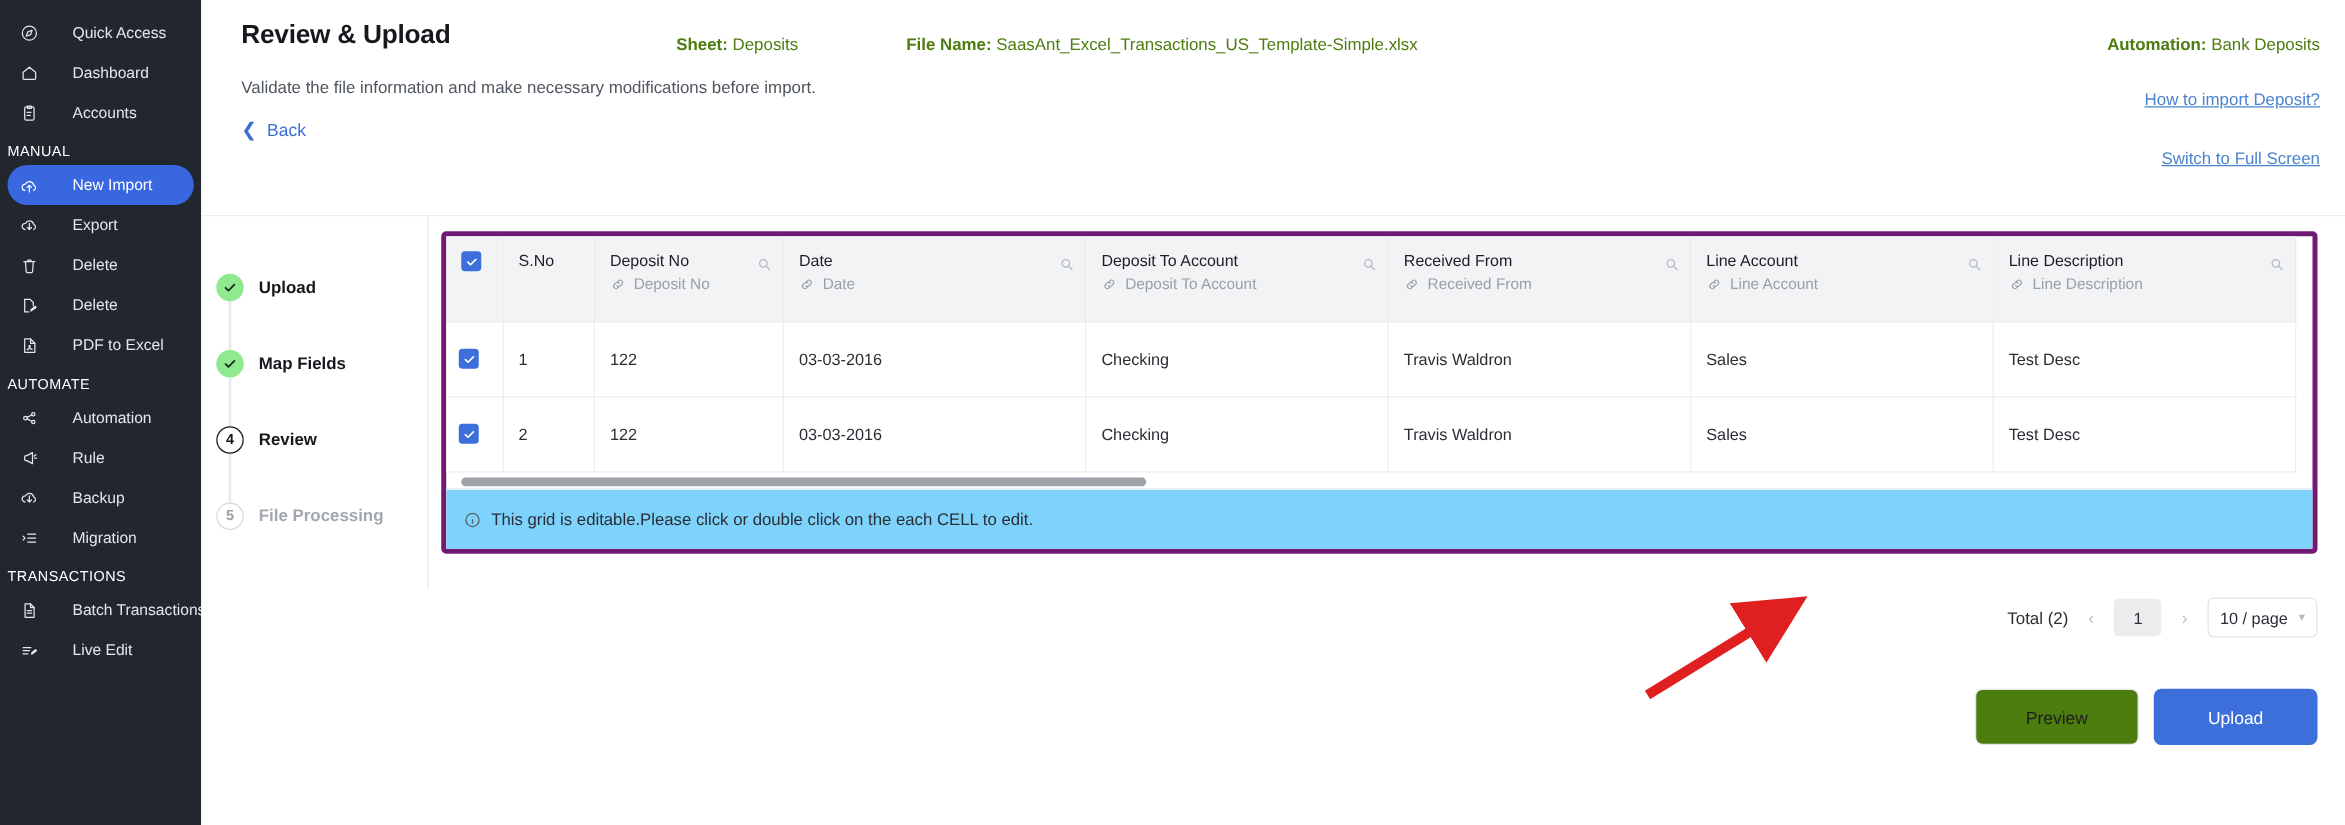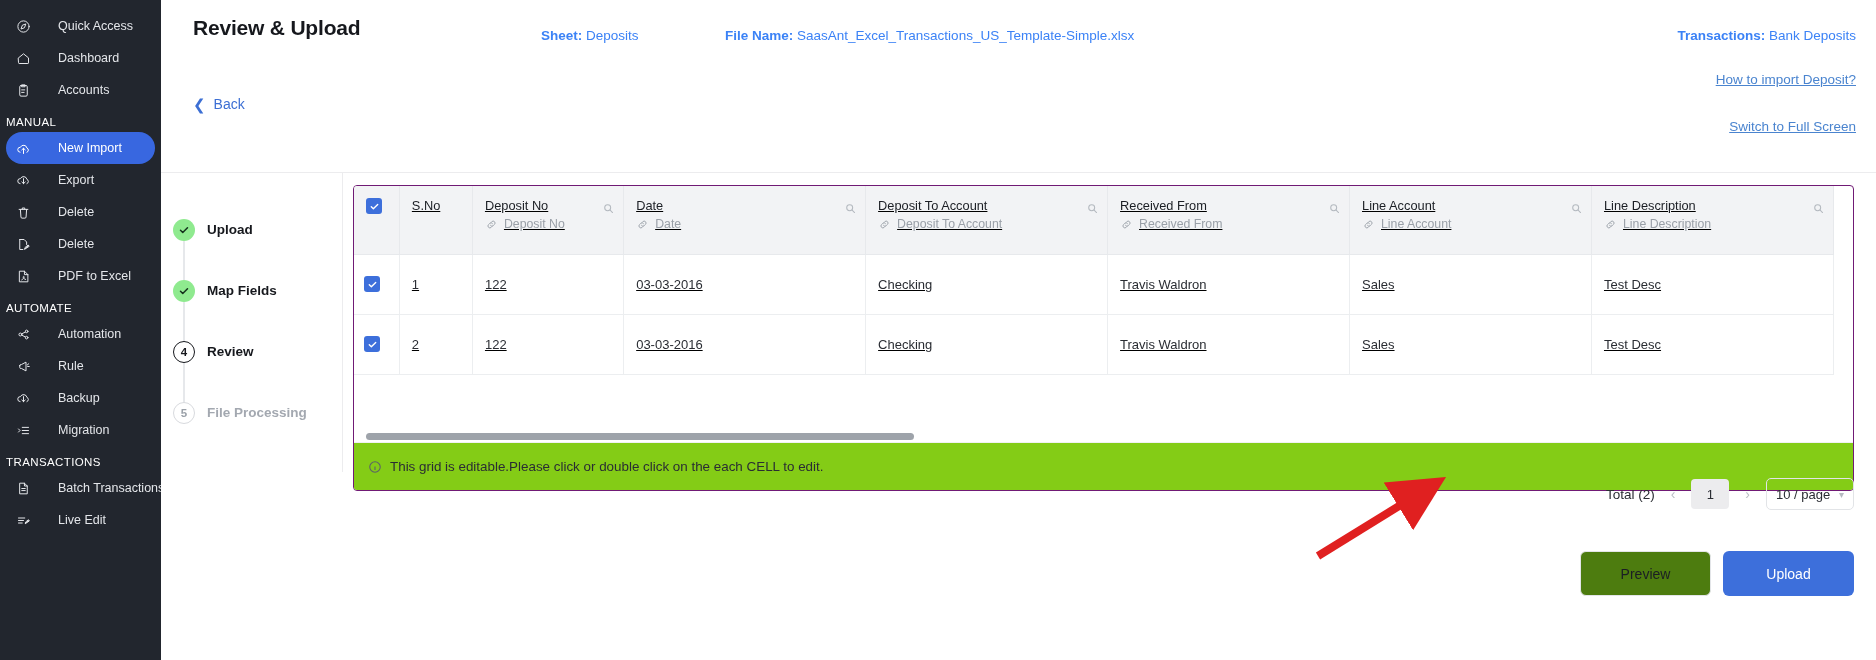--- a/index.html
+++ b/index.html
@@ -37,21 +37,21 @@
 
   
   .main { flex: 1 1 auto; position: relative; background:#fff; height: 660px; }
 
   .topbar { position: relative; height: 172px; padding: 0 24px 0 32px; }
   .page-title {
     position: absolute; left: 32px; top: 16px;
     font-size: 21px; font-weight: bold; color: #16181d; letter-spacing: -.2px;
   }
   .meta {
-    position: absolute; top: 28px; font-size: 13.5px; color: #3b82f6;
+    position: absolute; top: 28px; font-size: 13.5px; color: #4d7c0f;
     white-space: nowrap;
   }
   .meta b { font-weight: bold; }
   .meta-sheet { left: 380px; }
   .meta-file { left: 564px; }
   .meta-txn  { right: 20px; }
   .subtitle {
     position: absolute; left: 32px; top: 62px;
     font-size: 13.5px; color: #4f5660;
   }
@@ -90,22 +90,22 @@
   .step-label.muted { color: #a3a8b0; }
   .step-line {
     position: absolute; left: 22px; top: 42px; width: 1.5px; height: 40px;
     background: #e6e8eb; z-index: 1;
   }
 
   .grid-area { flex: 1 1 auto; border-top: 1px solid #ececee; position: relative; padding: 12px 22px 0 10px; }
 
   
   .grid-card {
-    border: 1px solid #701a75; border-radius: 4px; background: #fff;
-    height: 306px; overflow: hidden; position: relative; text-decoration: underline;
+    border: 4px solid #701a75; border-radius: 4px; background: #fff;
+    height: 258px; overflow: hidden; position: relative;
   }
   table.grid { border-collapse: collapse; table-layout: fixed; width: 1480px; }
   table.grid th {
     background: #f2f3f5; border-right: 1px solid #e7e9ec; border-bottom: 1px solid #e7e9ec;
     vertical-align: top; padding: 12px 10px 10px 12px; text-align: left;
     height: 68px; position: relative;
   }
   th .hname { font-size: 12.8px; color: #1b1e24; font-weight: normal; line-height: 1.25; }
   th .hmap {
     display: flex; align-items: flex-start; gap: 6px; margin-top: 3px;
@@ -125,21 +125,21 @@
     display: flex; align-items: center; justify-content: center;
   }
   .cb svg { width: 11px; height: 11px; }
   .hscroll {
     position: absolute; left: 12px; bottom: 50px; width: 548px; height: 7px;
     background: #9ea3aa; border-radius: 4px;
   }
   .notice {
     position: absolute; left: 0; right: 0; bottom: 0; height: 48px;
     display: flex; align-items: center; gap: 8px; padding-left: 14px;
-    font-size: 13.4px; color: #2a2d33; background: #84cc16; border-top: 1px solid #f0f1f2;
+    font-size: 13.4px; color: #2a2d33; background: #7dd3fc; border-top: 1px solid #f0f1f2;
   }
   .notice svg { width: 14px; height: 14px; color: #5b6068; }
 
   
   .pager {
     position: absolute; right: 22px; top: 478px;
     display: flex; align-items: center; gap: 12px; font-size: 13.5px; color: #2a2d33; text-align: center;
   }
   .pg-arrow { color: #b9bec4; font-size: 14px; padding: 0 4px; cursor: pointer; }
   .pg-num {
@@ -318,24 +318,25 @@
 
       <div class="meta meta-sheet">
         <b>Sheet:</b>
         <span>Deposits</span>
       </div>
       <div class="meta meta-file">
         <b>File Name:</b>
         <span>SaasAnt_Excel_Transactions_US_Template-Simple.xlsx</span>
       </div>
       <div class="meta meta-txn">
-        <b>Transactions:</b>
+        <b>Automation:</b>
         <span>Bank Deposits</span>
       </div>
 
+      <div class="subtitle">Validate the file information and make necessary modifications before import.</div>
 
       <div class="back-link">
         <span class="chev">❮</span>
         <span>Back</span>
       </div>
 
       <a class="link-right link-how">How to import Deposit?</a>
       <a class="link-right link-full">Switch to Full Screen</a>
     </div>
 

